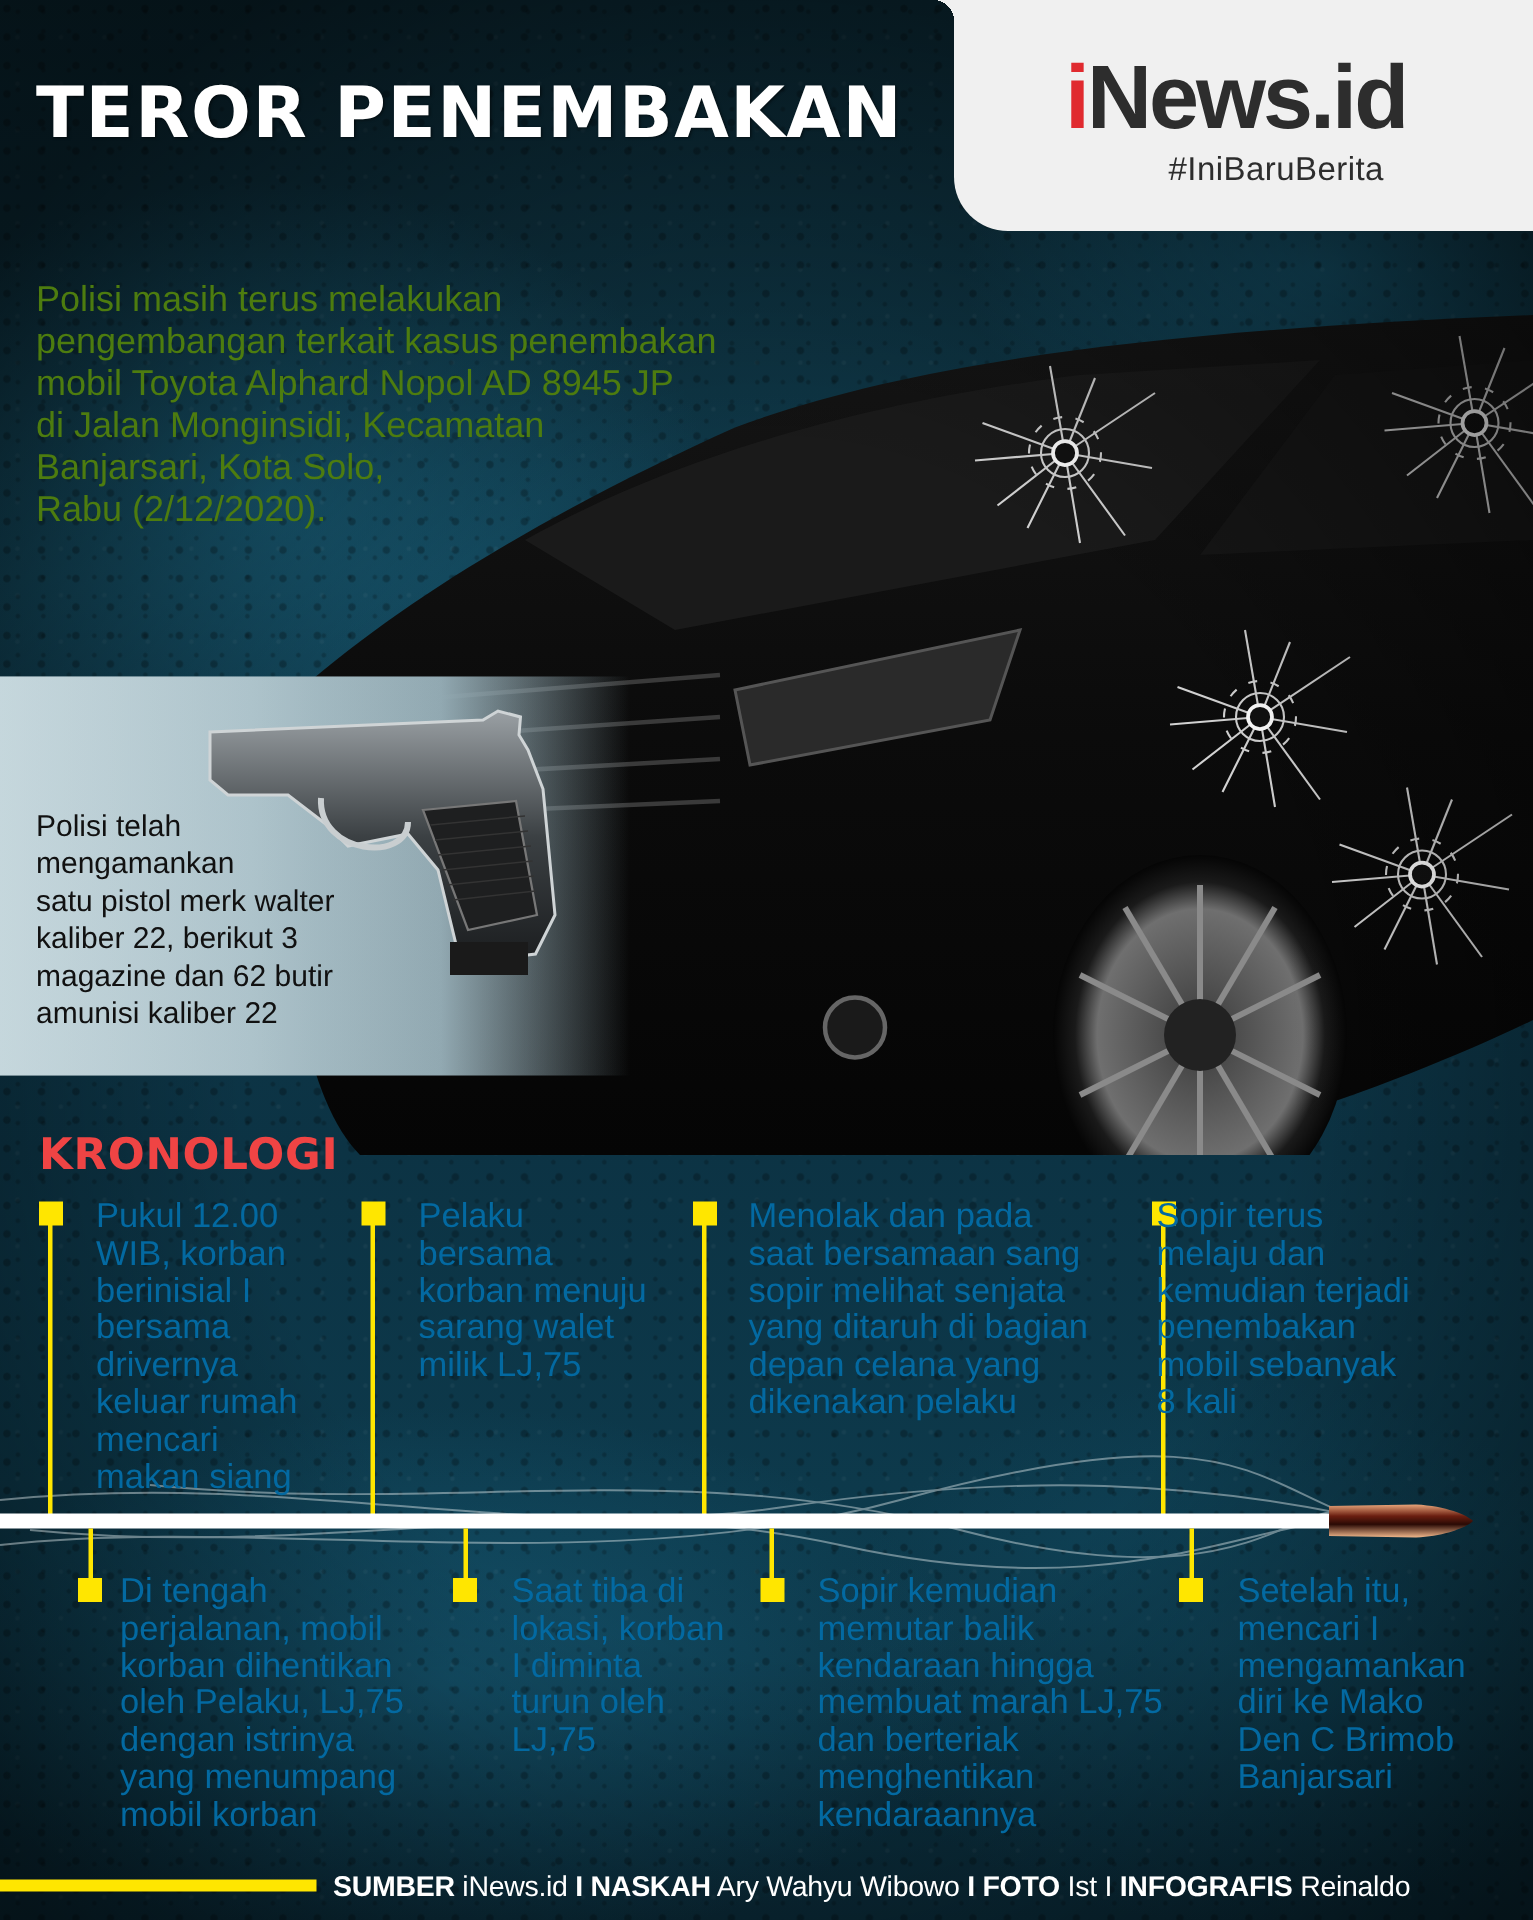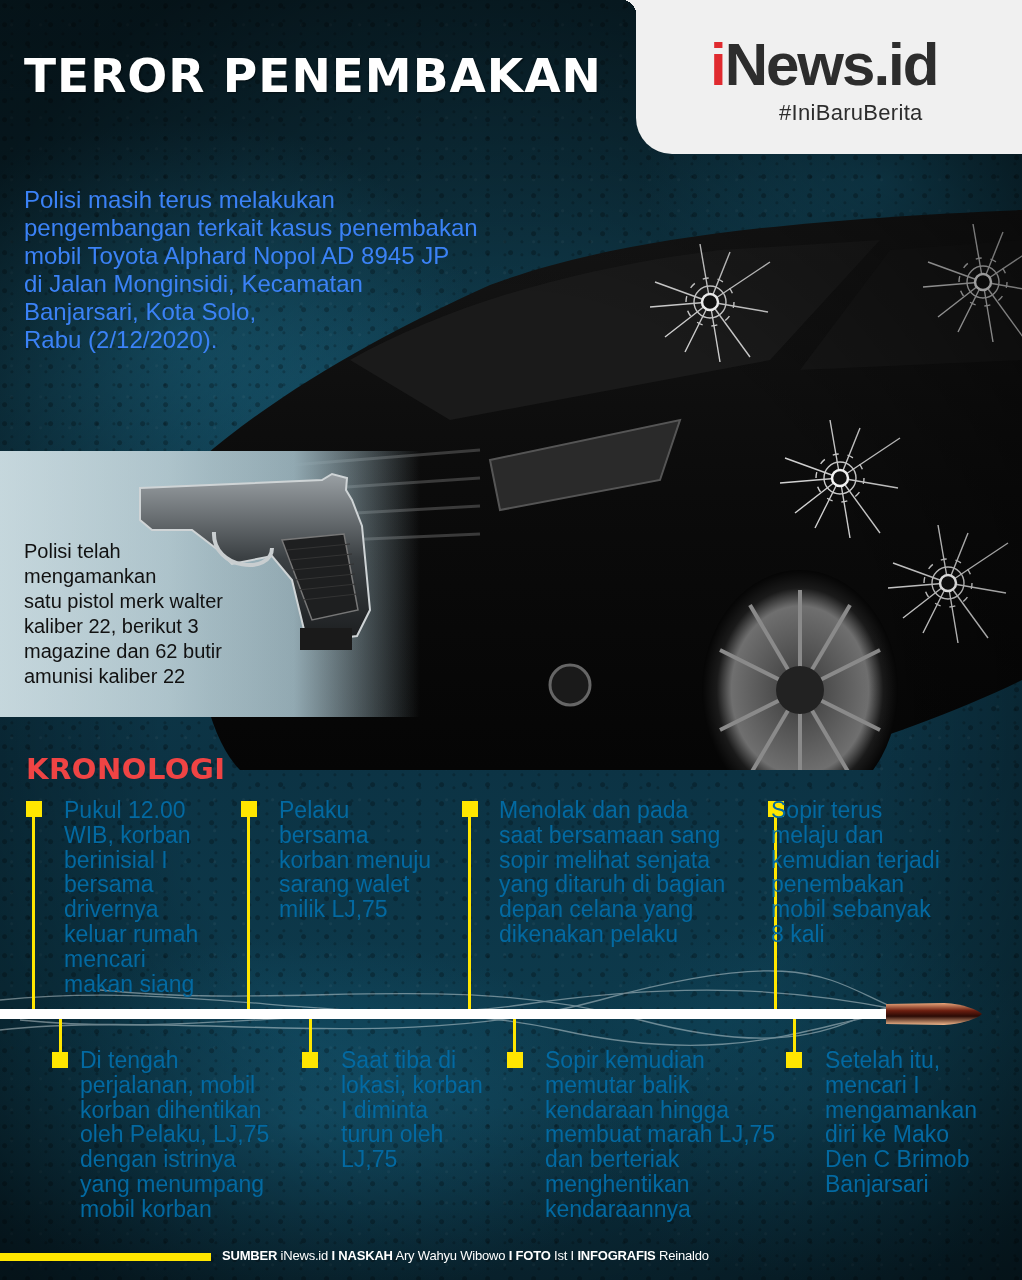--- a/index.html
+++ b/index.html
@@ -69,21 +69,21 @@
       font-size: 22px;
       color: #2d2d2d;
       letter-spacing: 0.3px;
       margin-left: 40px;
     }
 
     
     .intro {
       position: absolute; left: 24px; top: 186px; width: 560px;
       font-size: 24px; line-height: 28px;
-      color: #3b82f6;
+      color: #4d7c0f;
       white-space: pre-line;
     }
 
     
     .car {
       position: absolute; left: 160px; top: 210px; width: 862px; height: 560px;
     }
 
     
     .pistol-panel {
@@ -140,21 +140,21 @@
       pointer-events: none; opacity: 0.45;
     }
 
     
     .footer-bar {
       position: absolute; left: 0; top: 1253px; width: 211px; height: 8px;
       background: #ffe600;
     }
     .footer-credits {
       position: absolute; left: 222px; top: 1248px;
-      font-size: 13px; color: #ffffff; letter-spacing: -0.2px;
+      font-size: 19px; color: #ffffff; letter-spacing: -0.2px;
       white-space: nowrap;
     }
     .footer-credits b { font-weight: bold; }
   </style>
 </head>
 <body>
 
 <div class="texture"></div>
 
 <svg class="car" viewBox="0 0 862 560" xmlns="http://www.w3.org/2000/svg">

